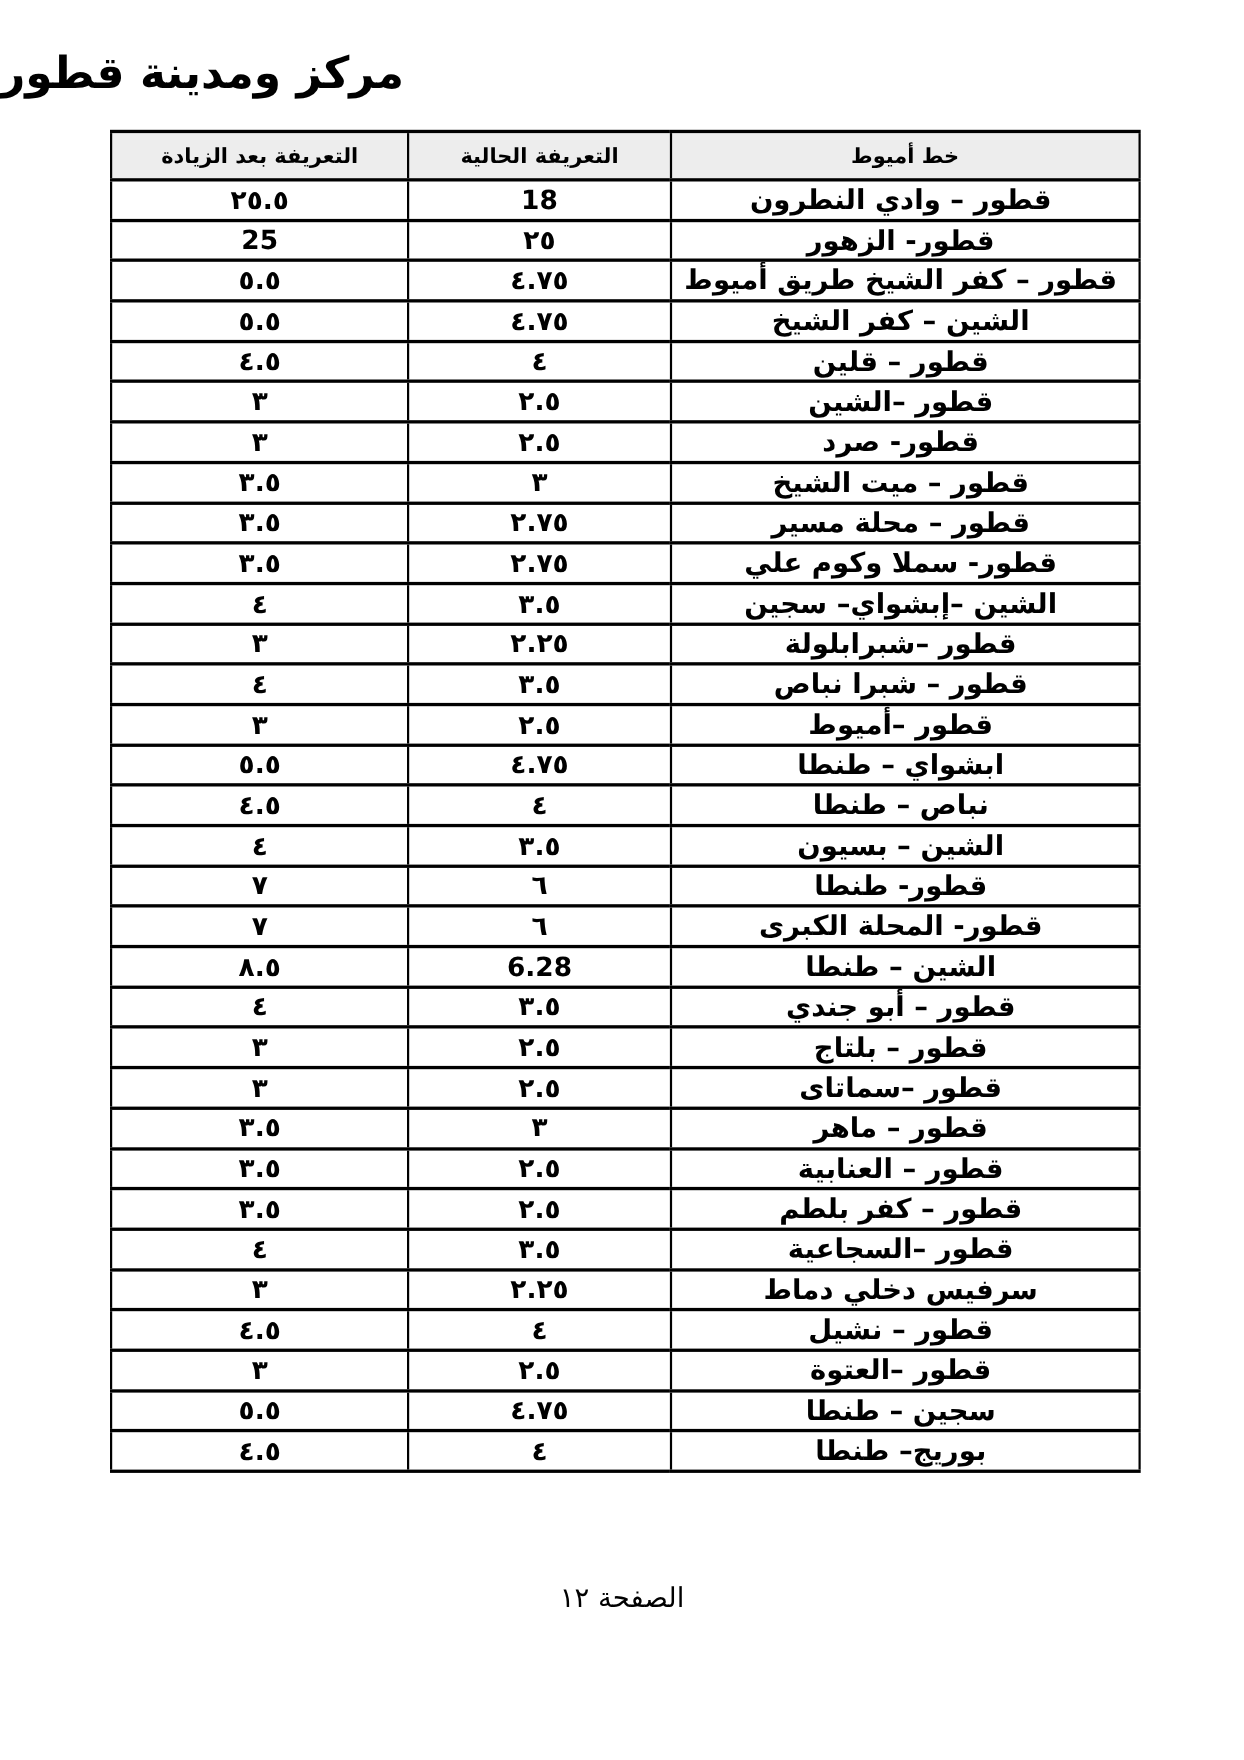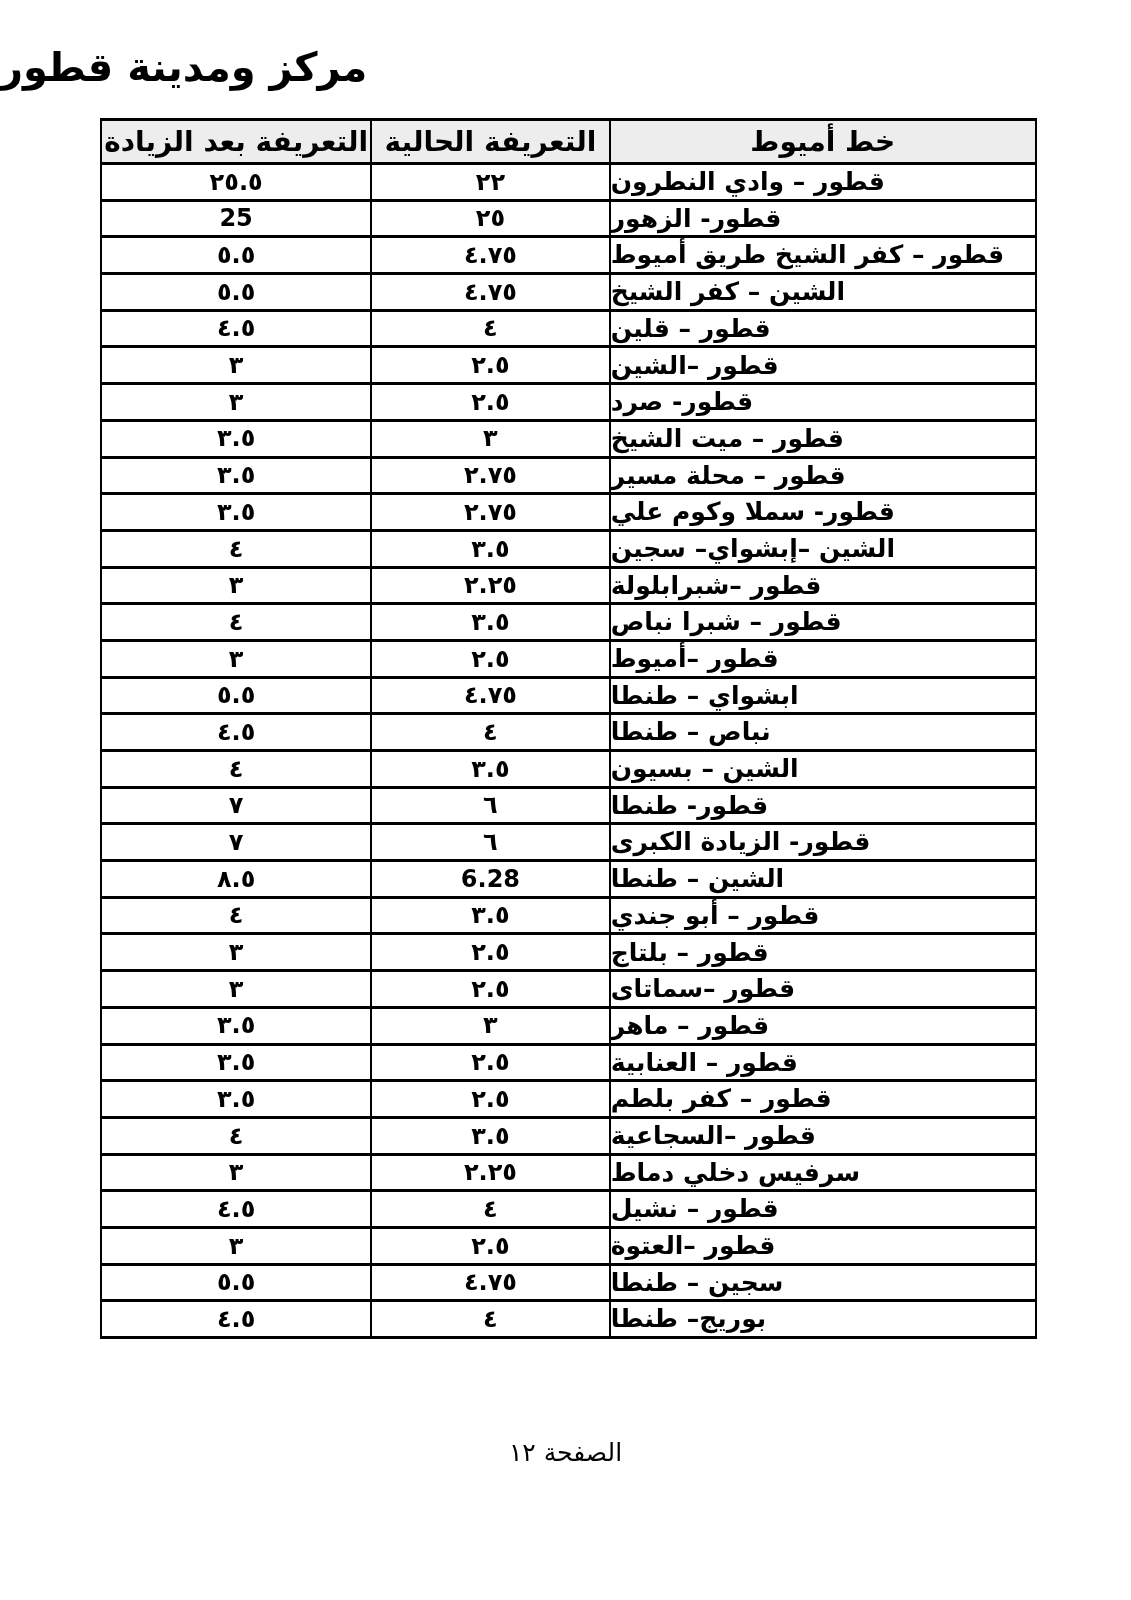--- a/index.html
+++ b/index.html
@@ -43,32 +43,32 @@
     border-top: 3px solid #000;
     border-bottom: 3px solid #000;
     padding: 0;
     vertical-align: middle;
     overflow: hidden;
     white-space: nowrap;
   }
   .tariff-table th {
     background: #ededed;
     height: 41px;
-    font-size: 28px;
+    font-size: 19px;
     font-weight: bold;
     text-align: center;
   }
   .tariff-table td {
     height: 33.7px;
     font-size: 24px;
     font-weight: bold;
     line-height: 1.1;
   }
   .tariff-table td.route-cell {
-    text-align: left;
+    text-align: center;
     padding-right: 8px;
     font-size: 25px;
   }
   .tariff-table td.num-cell {
     text-align: center;
   }
   .page-footer {
     position: absolute;
     top: 1438px;
     left: 0;
@@ -92,21 +92,21 @@
   <thead>
     <tr>
       <th>خط أميوط</th>
       <th>التعريفة الحالية</th>
       <th>التعريفة بعد الزيادة</th>
     </tr>
   </thead>
   <tbody>
   <tr>
     <td class="route-cell">قطور – وادي النطرون</td>
-    <td class="num-cell">٢٢</td>
+    <td class="num-cell">18</td>
     <td class="num-cell">٢٥.٥</td>
   </tr>
 
   <tr>
     <td class="route-cell">قطور- الزهور</td>
     <td class="num-cell">٢٥</td>
     <td class="num-cell">25</td>
   </tr>
 
   <tr>
@@ -199,21 +199,21 @@
     <td class="num-cell">٤</td>
   </tr>
 
   <tr>
     <td class="route-cell">قطور- طنطا</td>
     <td class="num-cell">٦</td>
     <td class="num-cell">٧</td>
   </tr>
 
   <tr>
-    <td class="route-cell">قطور- الزيادة الكبرى</td>
+    <td class="route-cell">قطور- المحلة الكبرى</td>
     <td class="num-cell">٦</td>
     <td class="num-cell">٧</td>
   </tr>
 
   <tr>
     <td class="route-cell">الشين – طنطا</td>
     <td class="num-cell">6.28</td>
     <td class="num-cell">٨.٥</td>
   </tr>
 

